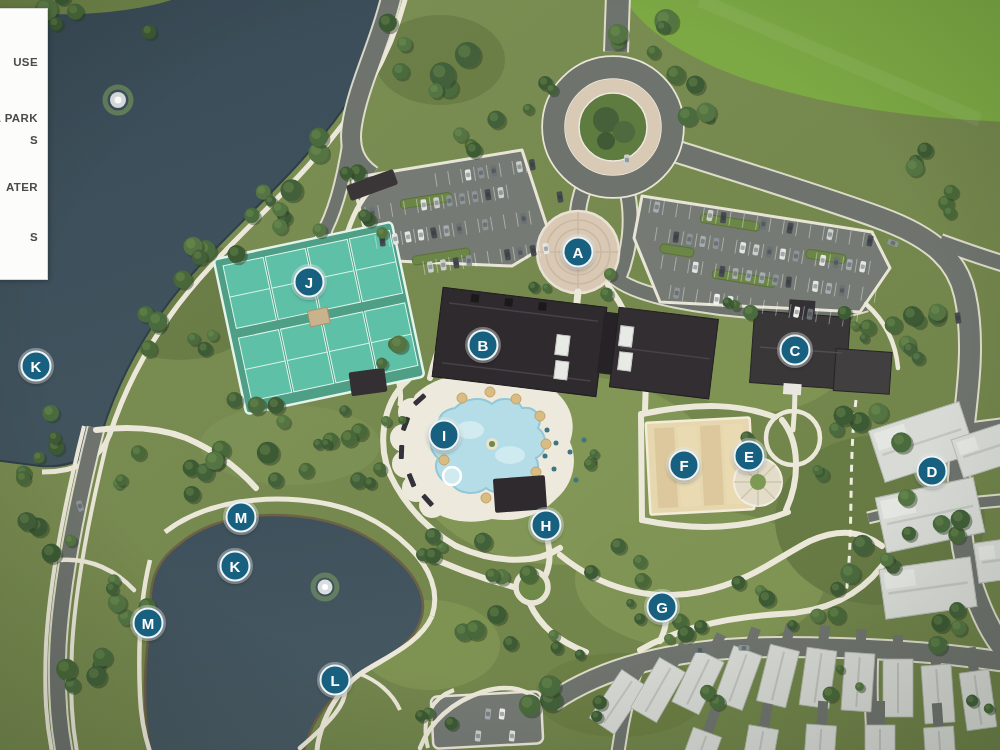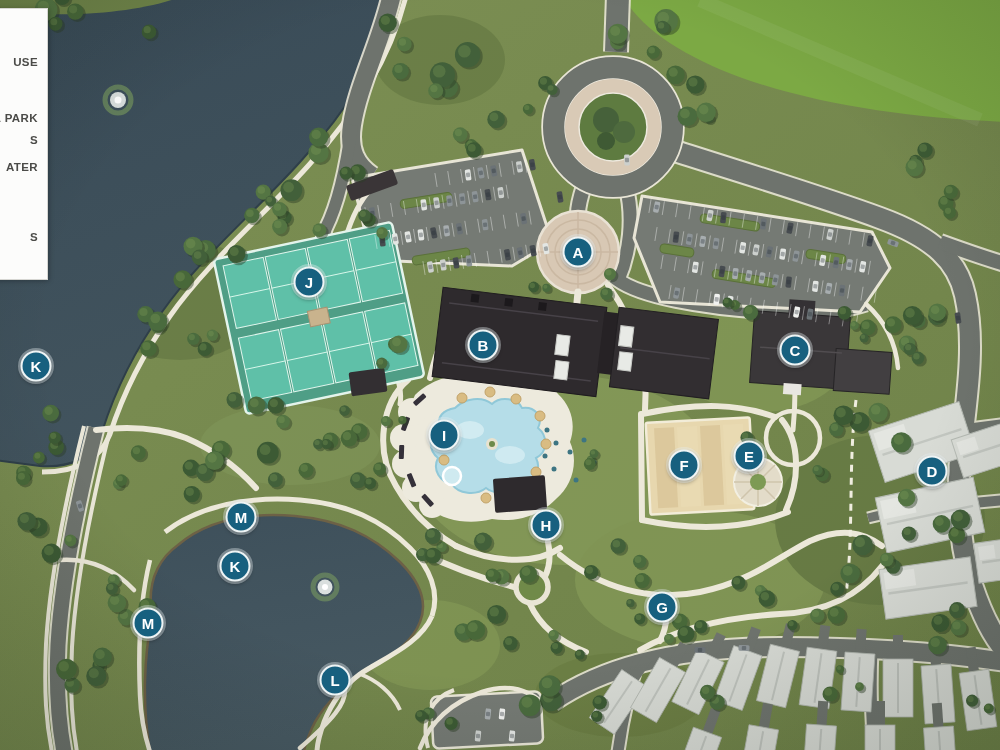--- a/index.html
+++ b/index.html
@@ -1678,21 +1678,21 @@
     <circle cx="325" cy="587" r="3" fill="#ffffff"></circle>
   </g>
 
   <rect x="0" y="0" width="1000" height="750" fill="url(#gVig)" pointer-events="none"></rect>
 </svg>
 
 <div class="legend" id="legend" style="background: rgb(252, 252, 251);">
       <div class="legend-entry" style="top: 47px;">USE</div>
       <div class="legend-entry" style="top: 103px;">AL PARK</div>
       <div class="legend-entry" style="top: 125px;">S</div>
-      <div class="legend-entry" style="top: 152px;">ATER</div>
+      <div class="legend-entry" style="top: 172px;">ATER</div>
       <div class="legend-entry" style="top: 222px;">S</div>
     </div>
 <div class="markers-layer" id="markers">
       <div class="map-marker" style="left: 578px; top: 252px; background: rgb(23, 96, 127); color: rgb(255, 255, 255);">A</div>
       <div class="map-marker" style="left: 483px; top: 345px; background: rgb(23, 96, 127); color: rgb(255, 255, 255);">B</div>
       <div class="map-marker" style="left: 795px; top: 350px; background: rgb(23, 96, 127); color: rgb(255, 255, 255);">C</div>
       <div class="map-marker" style="left: 932px; top: 471px; background: rgb(23, 96, 127); color: rgb(255, 255, 255);">D</div>
       <div class="map-marker" style="left: 749px; top: 456px; background: rgb(23, 96, 127); color: rgb(255, 255, 255);">E</div>
       <div class="map-marker" style="left: 684px; top: 465px; background: rgb(23, 96, 127); color: rgb(255, 255, 255);">F</div>
       <div class="map-marker" style="left: 662px; top: 607px; background: rgb(23, 96, 127); color: rgb(255, 255, 255);">G</div>

